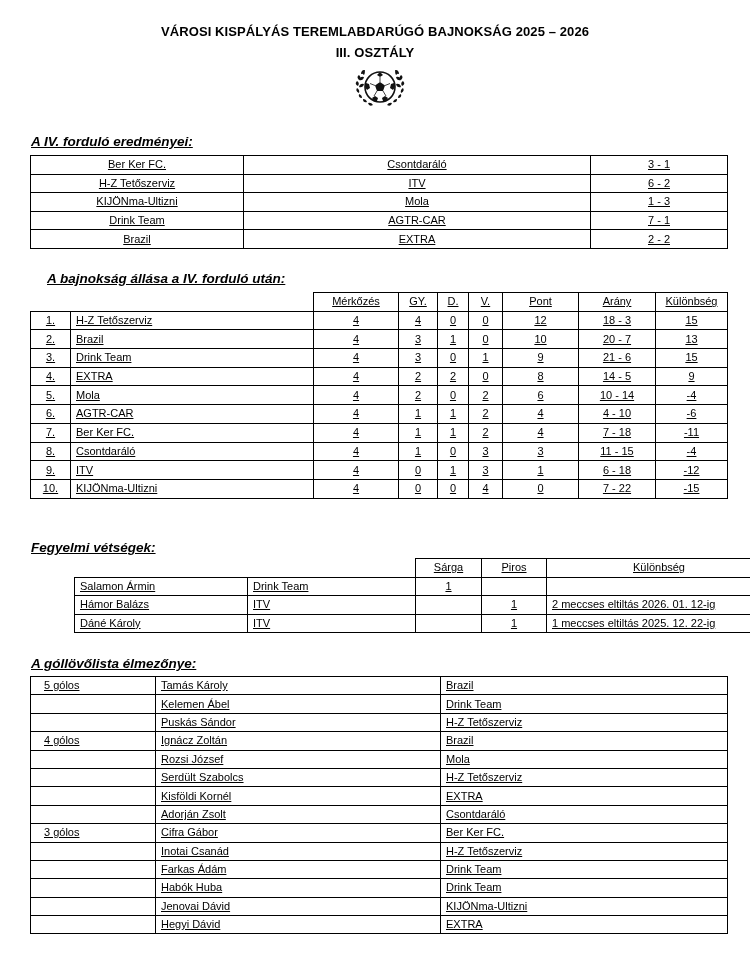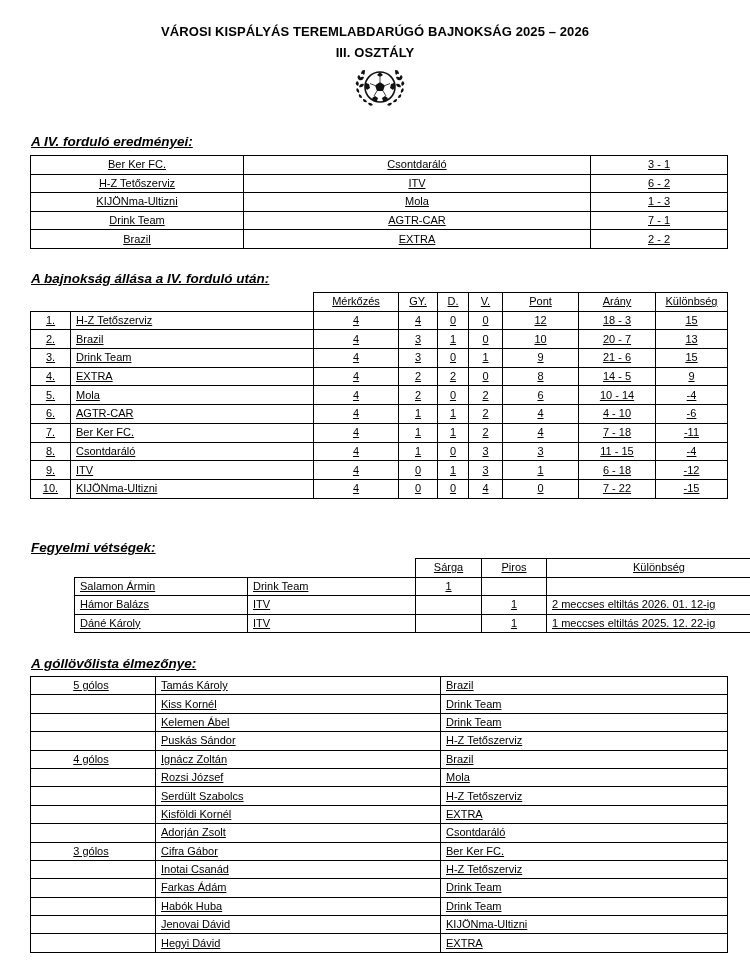--- a/index.html
+++ b/index.html
@@ -15,21 +15,21 @@
        white-space: nowrap; overflow: hidden; }
   td.c { text-align: center; }
   td.blank { border: none; }
   #results { left: 30px; top: 155px; width: 697px; }
   #standings { left: 30px; top: 292px; width: 697px; }
   #standings td { height: 17.7px; }
   #discipline { left: 30px; top: 558px; width: 697px; margin-left: 44px; }
   #discipline td { height: 17.5px; }
   #scorers { left: 30px; top: 676px; width: 697px; }
   #scorers td { height: 17.4px; }
-  #scorers td.g { padding-left: 1px; text-align: center; }
+  #scorers td.g { padding-left: 13px; }
 </style>
 </head>
 <body>
 
 <div class="title" style="top:24px;">VÁROSI KISPÁLYÁS TEREMLABDARÚGÓ BAJNOKSÁG 2025 – 2026</div>
 <div class="title" style="top:45px;">III. OSZTÁLY</div>
 
 <svg class="logo" viewBox="0 0 54 48">
   <g fill="#111">
 
@@ -97,21 +97,21 @@
         <td class="c">7 - 1</td>
       </tr>
       <tr>
         <td class="c">Brazil</td>
         <td class="c">EXTRA</td>
         <td class="c">2 - 2</td>
       </tr>
     </tbody>
 </table>
 
-<div class="section-heading" style="top:271px;">A bajnokság állása a IV. forduló után:</div>
+<div class="section-heading" style="top:271px;margin-left:16px;">A bajnokság állása a IV. forduló után:</div>
 <table id="standings">
   <colgroup>
     <col style="width:40px">
       <col style="width:243px">
       <col style="width:85px">
       <col style="width:39px">
     <col style="width:31px">
       <col style="width:34px">
       <col style="width:76px">
       <col style="width:77px">
@@ -295,25 +295,20 @@
       <col style="width:287px">
     </colgroup>
   <tbody id="scorers-body">
       <tr>
         <td class="g">5 gólos</td>
         <td>Tamás Károly</td>
         <td>Brazil</td>
       </tr>
       <tr>
         <td class="g"></td>
-        <td>Kiss Kornél</td>
-        <td>Drink Team</td>
-      </tr>
-      <tr>
-        <td class="g"></td>
         <td>Kelemen Ábel</td>
         <td>Drink Team</td>
       </tr>
       <tr>
         <td class="g"></td>
         <td>Puskás Sándor</td>
         <td>H-Z Tetőszerviz</td>
       </tr>
       <tr>
         <td class="g">4 gólos</td>

